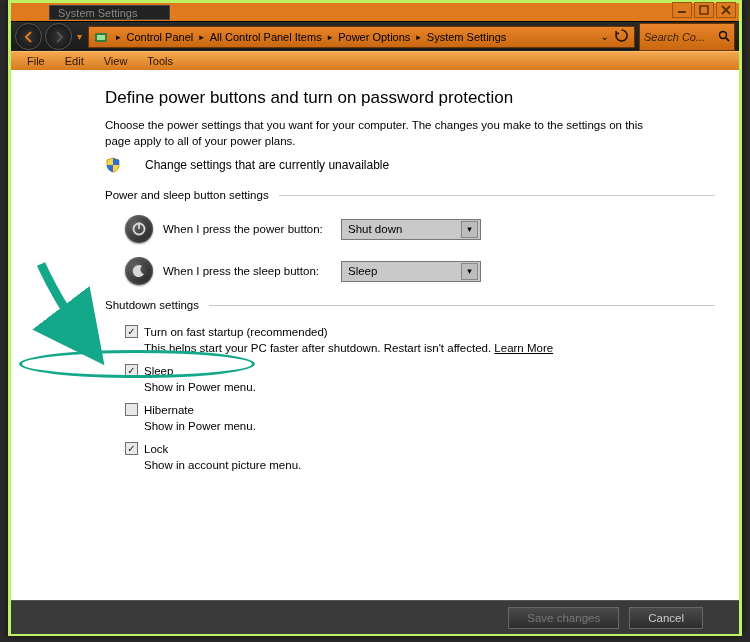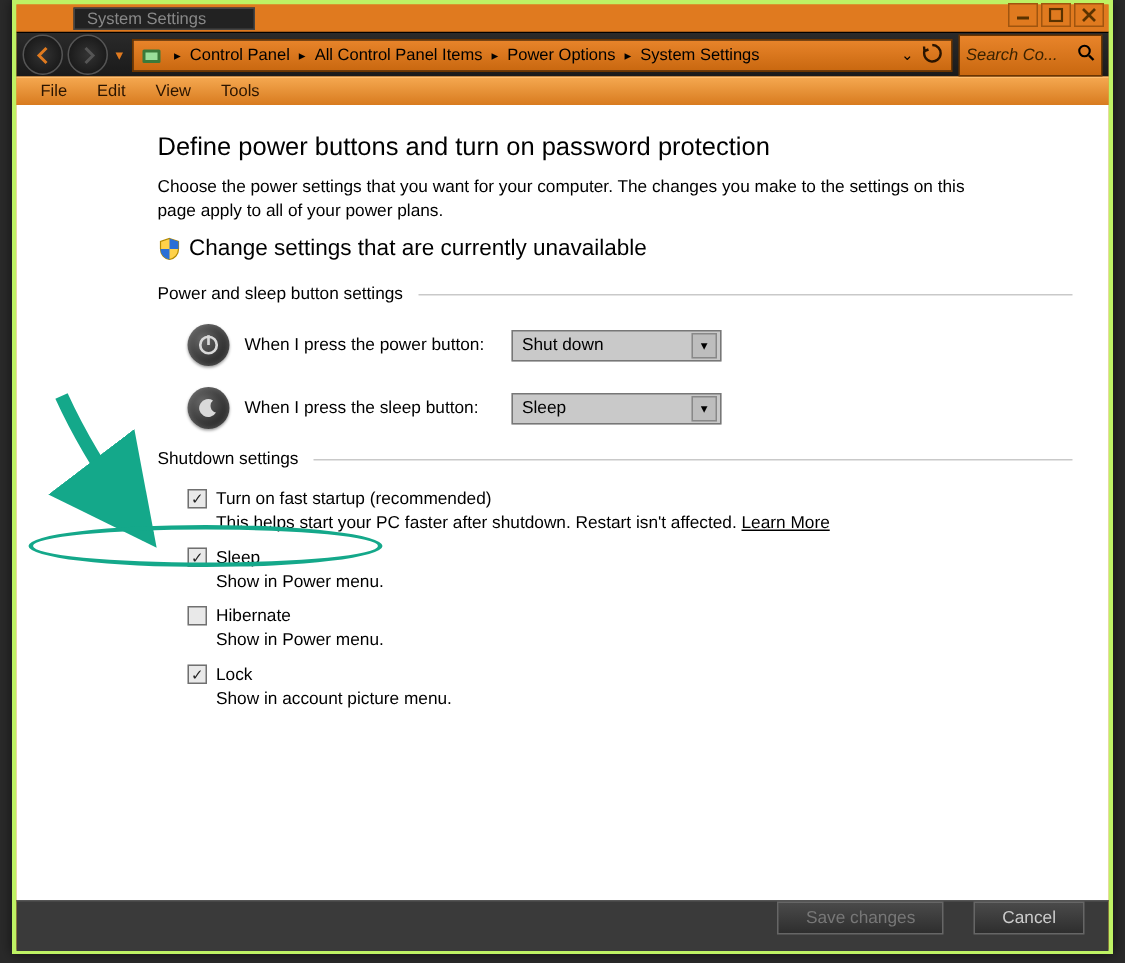--- a/index.html
+++ b/index.html
@@ -102,21 +102,21 @@
   .content {
     background: #fff;
     height: 530px;
     overflow: auto;
     padding: 18px 0 2px 94px;
     position: relative;
     color: #000;
   }
   h1 { font-size: 17px; font-weight: 400; margin-bottom: 10px; color:#000;}
   .desc { font-size: 11.5px; color: #000; max-width: 560px; line-height: 1.35; margin-bottom: 8px;}
-  .change-link { display:flex; align-items:center; gap:5px; color:#000; font-size:15px; margin-bottom: 16px;}
+  .change-link { display:flex; align-items:center; gap:24px; color:#000; font-size:12px; margin-bottom: 16px;}
   .shield { width:16px; height:16px; }
   .section-head {
     display:flex; align-items:center; gap:10px;
     font-size:11.5px; color:#000; margin: 10px 0 14px;
   }
   .section-head .line { flex:1; height:1px; background:#c9c9c9; margin-right: 24px;}
   .opt-row { display:flex; align-items:center; margin: 0 0 14px 20px;}
   .circ-icon {
     width:28px; height:28px; border-radius:50%;
     background: radial-gradient(circle at 35% 35%, #666, #111);
@@ -144,22 +144,22 @@
   .highlight-oval {
     position:absolute;
     border: 3px solid #14a88a;
     border-radius: 50%/50%;
     pointer-events:none;
   }
   .arrow-annot { position:absolute; pointer-events:none; }
   
   .footer {
     height: 34px; background:#3a3a3a;
-    display:flex; justify-content:flex-end;
-    gap:20px; padding-right: 16px;
+    display:flex; align-items:center; justify-content:flex-end;
+    gap:10px; padding-right: 36px;
     border-top:1px solid #555;
   }
   .btn {
     height:22px; padding:0 18px;
     background: linear-gradient(#4a4a4a,#2e2e2e);
     border:1px solid #666; color:#ccc;
     font-size:11.5px;
     display:flex; align-items:center;
   }
   .btn.disabled { color:#777; }

